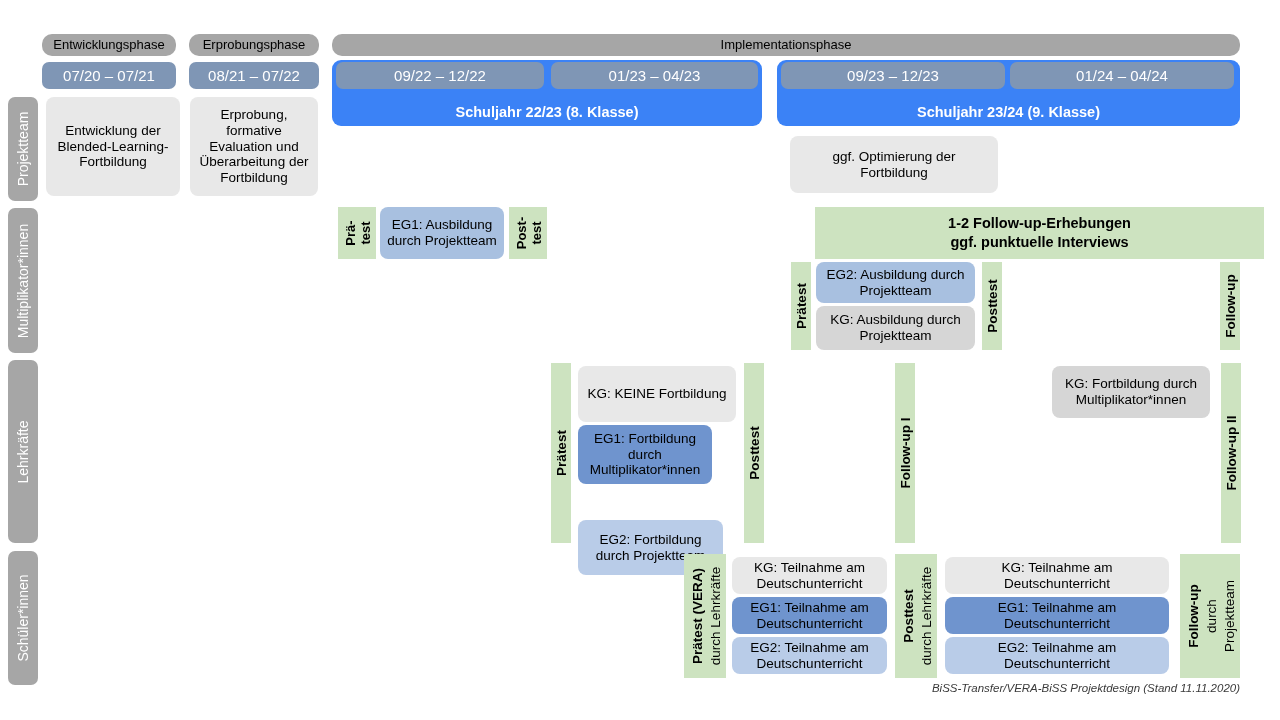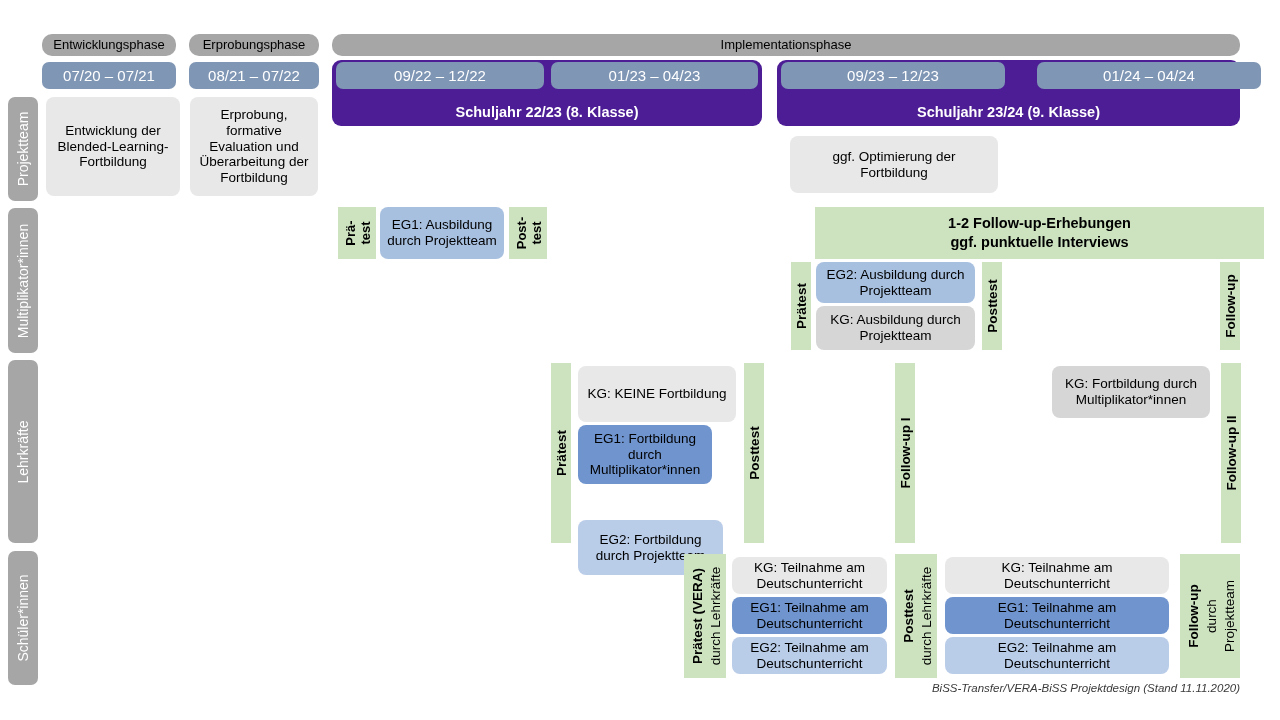--- a/index.html
+++ b/index.html
@@ -28,21 +28,21 @@
   }
 
   
   .period{
     background:#7f96b5;color:#ffffff;
     font-size:15px;border-radius:7px;
   }
 
   
   .schoolyear{
-    background:#4c1d95;border-radius:9px;
+    background:#3b82f6;border-radius:9px;
   }
   .schoolyear-label{
     position:absolute;left:0;right:0;bottom:6px;
     text-align:center;color:#ffffff;font-size:14.5px;font-weight:bold;
   }
 
   
   .actor{
     background:#a6a6a6;border-radius:7px;
   }
@@ -114,21 +114,21 @@
   </div>
   <div class="abs period bx" style="left:336px;top:62px;width:208px;height:27px;">
     <span>09/22 – 12/22</span>
   </div>
   <div class="abs period bx" style="left:551px;top:62px;width:207px;height:27px;">
     <span>01/23 – 04/23</span>
   </div>
   <div class="abs period bx" style="left:781px;top:62px;width:224px;height:27px;">
     <span>09/23 – 12/23</span>
   </div>
-  <div class="abs period bx" style="left:1010px;top:62px;width:224px;height:27px;margin-left:27px;">
+  <div class="abs period bx" style="left:1010px;top:62px;width:224px;height:27px;">
     <span>01/24 – 04/24</span>
   </div>
 
   <div class="abs actor" style="left:8px;top:97px;width:30px;height:104px;">
     <span>Projektteam</span>
   </div>
   <div class="abs actor" style="left:8px;top:208px;width:30px;height:145px;">
     <span>Multiplikator*innen</span>
   </div>
   <div class="abs actor" style="left:8px;top:360px;width:30px;height:183px;">

